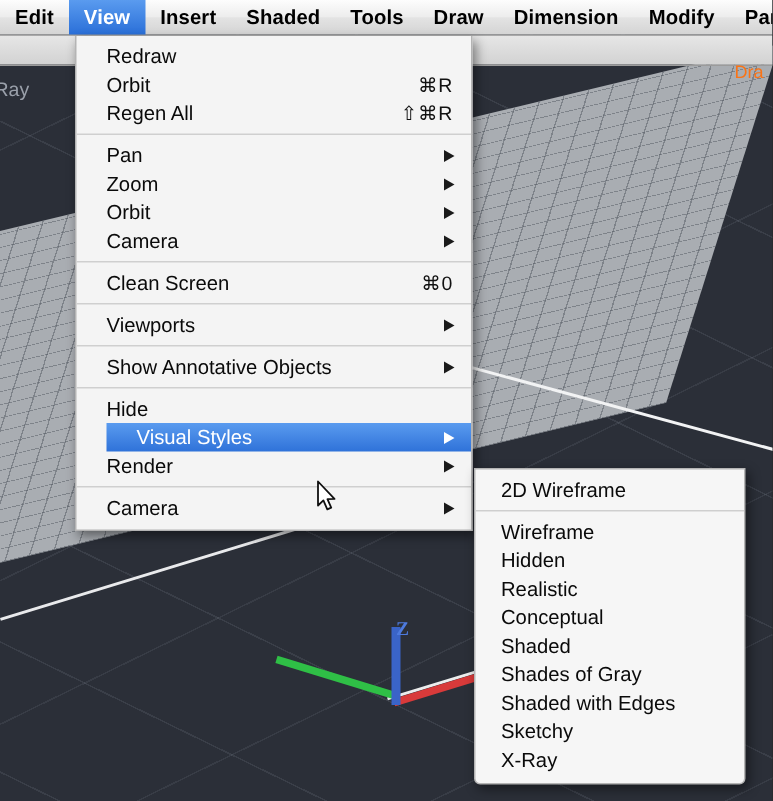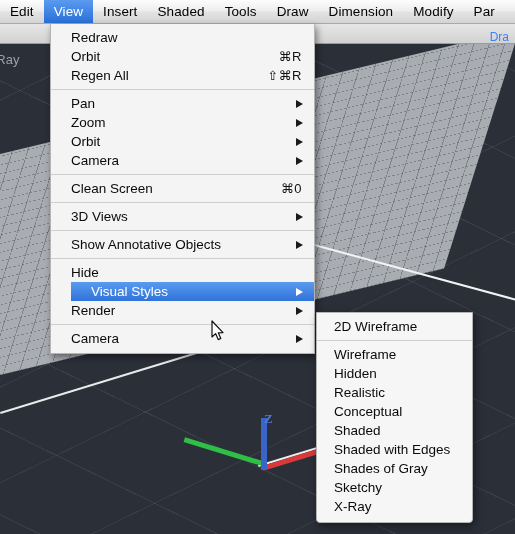--- a/index.html
+++ b/index.html
@@ -116,44 +116,44 @@
     display: flex;
     align-items: stretch;
     box-sizing: border-box;
     font-size: 13px;
   }
   .mb-item {
     display: flex;
     align-items: center;
     padding: 0 10px;
     color: #000;
-    font-weight: normal;
+    font-weight: bold;
     font-size: 13.5px;
     white-space: nowrap;
     letter-spacing: 0.1px;
   }
   .mb-item.active {
     background: linear-gradient(to bottom, #5a9bef 0%, #2a6fd8 100%);
     color: #ffffff;
   }
 
   
   #toolbar-strip {
     position: absolute;
     left: 0; top: 24px;
     width: 515px; height: 20px;
     background: linear-gradient(to bottom, #e6e6e6 0%, #d2d2d2 100%);
     border-bottom: 1px solid #9b9b9b;
     box-sizing: border-box;
   }
   #toolbar-right-label {
     position: absolute;
-    right: 6px; top: 30px;
+    right: 6px; top: 41px;
     font-size: 12px;
-    color: #3b82f6;
+    color: #f97316;
     white-space: nowrap;
     margin-left: 28px;
   }
   
   #xray-remnant {
     position: absolute;
     left: -8px; top: 52px;
     font-size: 13px;
     color: #9aa0aa;
     white-space: nowrap;
@@ -207,21 +207,21 @@
   .sep {
     height: 1px;
     background: #cfcfcf;
     margin: 4px 0 4px 0;
   }
 
   
   #submenu {
     position: absolute;
     left: 316px; top: 312px;
-    width: 157px;
+    width: 181px;
     background: #f6f6f6;
     border: 1px solid #b4b4b4;
     border-radius: 0 0 4px 4px;
     box-shadow: 2px 3px 8px rgba(0,0,0,0.45);
     box-sizing: border-box;
     padding: 4px 0 6px 0;
     font-size: 13.5px;
     color: #0a0a0a;
   }
   #submenu .mi { padding-left: 17px; height: 19px; }
@@ -310,21 +310,21 @@
         <span class="arrow"></span>
       </div>
       <div class="sep"></div>
       <div class="mi">
         <span class="lbl">Clean Screen</span>
         <span class="spacer"></span>
         <span class="accel">⌘0</span>
       </div>
       <div class="sep"></div>
       <div class="mi">
-        <span class="lbl">3D Views</span>
+        <span class="lbl">Viewports</span>
         <span class="spacer"></span>
         <span class="arrow"></span>
       </div>
       <div class="sep"></div>
       <div class="mi">
         <span class="lbl">Show Annotative Objects</span>
         <span class="spacer"></span>
         <span class="arrow"></span>
       </div>
       <div class="sep"></div>
@@ -370,25 +370,25 @@
       </div>
       <div class="mi">
         <span class="lbl">Conceptual</span>
         <span class="spacer"></span>
       </div>
       <div class="mi">
         <span class="lbl">Shaded</span>
         <span class="spacer"></span>
       </div>
       <div class="mi">
+        <span class="lbl">Shades of Gray</span>
+        <span class="spacer"></span>
+      </div>
+      <div class="mi">
         <span class="lbl">Shaded with Edges</span>
-        <span class="spacer"></span>
-      </div>
-      <div class="mi">
-        <span class="lbl">Shades of Gray</span>
         <span class="spacer"></span>
       </div>
       <div class="mi">
         <span class="lbl">Sketchy</span>
         <span class="spacer"></span>
       </div>
       <div class="mi">
         <span class="lbl">X-Ray</span>
         <span class="spacer"></span>
       </div>

